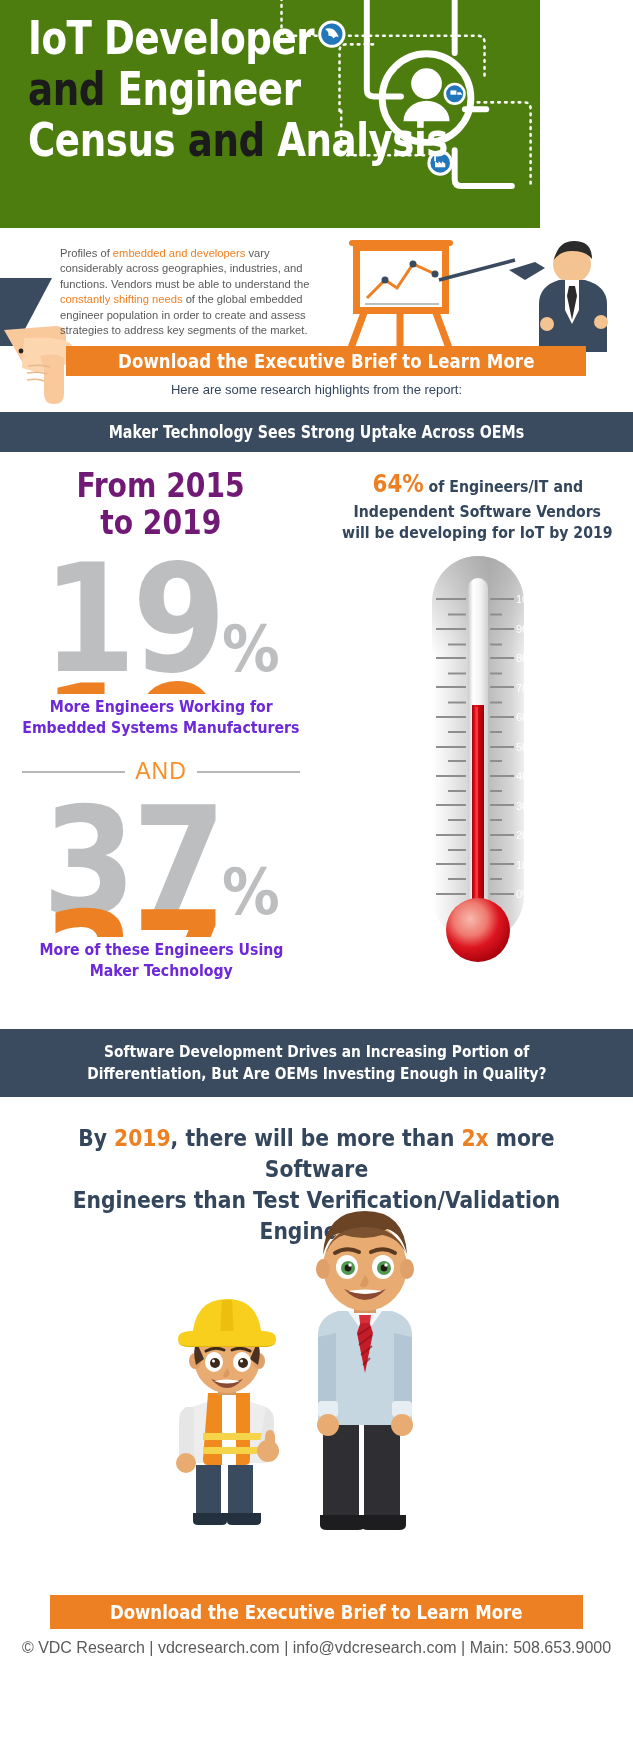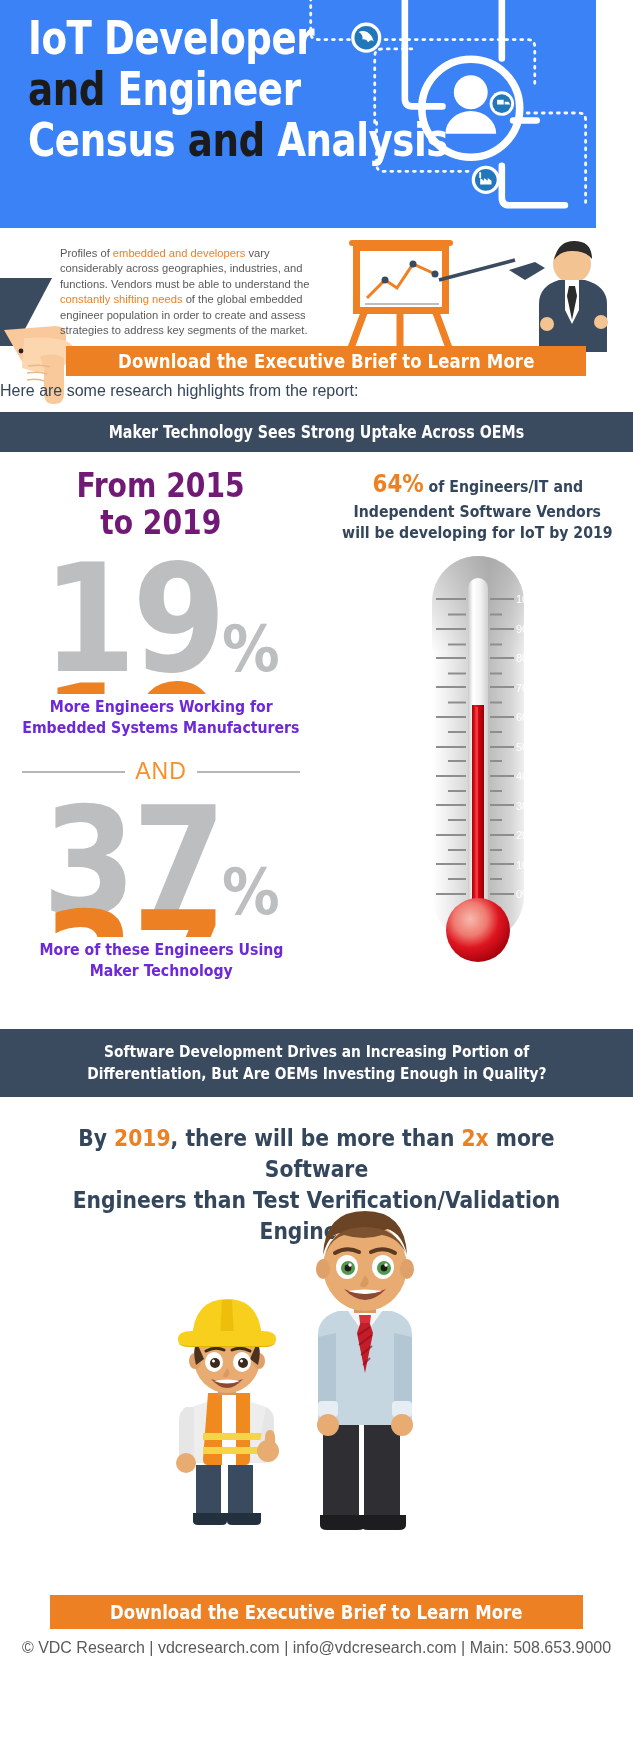--- a/index.html
+++ b/index.html
@@ -12,23 +12,23 @@
     position: relative;
     width: 633px;
     height: 1748px;
     overflow: hidden;
     background: #ffffff;
   }
 
   
   .header {
     position: relative;
-    width: 596px;
+    width: 540px;
     height: 228px;
-    background: #3b82f6;
+    background: #4d7c0f;
     overflow: hidden;
   }
   .header-svg { position: absolute; inset: 0; }
   .header-title {
     position: absolute;
     left: 28px;
     top: 14px;
     width: 470px;
     line-height: 1.0;
     z-index: 3;
@@ -93,22 +93,22 @@
     font-weight: 700;
     font-size: 20px;
     letter-spacing: 0.1px;
     cursor: pointer;
   }
   .cta span { display: inline-block; transform: scaleX(0.92); }
   .sub-note {
     position: absolute;
     left: 0; right: 0;
     top: 154px;
-    text-align: left;
-    font-size: 16px;
+    text-align: center;
+    font-size: 13px;
     color: #33465c;
   }
 
   
   .banner {
     width: 633px;
     background: #3a4a5f;
     color: #ffffff;
     text-align: center;
     font-family: "DejaVu Sans Condensed", "Liberation Sans Narrow", "Liberation Sans", sans-serif;

